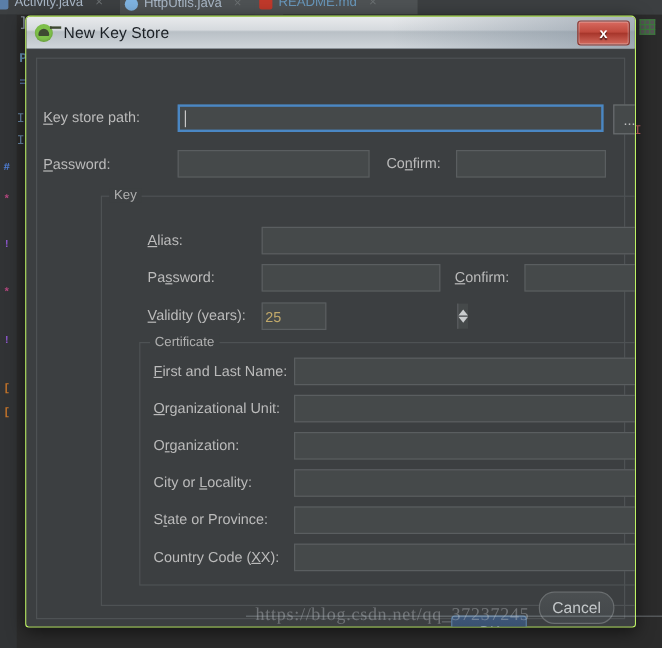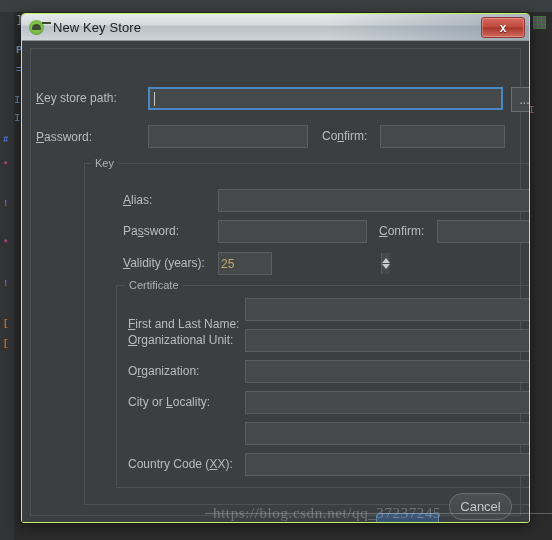--- a/index.html
+++ b/index.html
@@ -148,20 +148,37 @@
       <span class="mark" style="top:268px;color:#8a56c8;">!</span>
       <span class="mark" style="top:308px;color:#c8762a;">[</span>
       <span class="mark" style="top:328px;color:#c8762a;">[</span>
 
       <div class="rightpanel">
         <span class="codeline" style="left:-5px;top:80px;color:#c66;">OSI</span>
       </div>
       <div class="gridicon"></div>
     </div>
 
+    <div class="tabbar">
+      <div class="tab" style="left:-8px;width:106px;">
+        <span class="tico" style="background:#5a7ea8;"></span>
+        <span>Activity.java</span>
+        <span class="tclose">×</span>
+      </div>
+      <div class="tab active" style="left:100px;width:110px;">
+        <span class="tico" style="background:#7fb3e0;border-radius:50%;"></span>
+        <span>HttpUtils.java</span>
+        <span class="tclose">×</span>
+      </div>
+      <div class="tab tab-readme" style="left:212px;width:110px;background:#4e5254;">
+        <span class="tico" style="background:#c0392b;"></span>
+        <span>README.md</span>
+        <span class="tclose">×</span>
+      </div>
+    </div>
   </div>
 
   <div class="dialog">
 
     <div class="titlebar">
       <div class="appicon"></div>
       <div class="wintitle">New Key Store</div>
       <div class="closebtn">
         <span>x</span>
       </div>
@@ -203,32 +220,33 @@
           <input type="text" readonly="" value="25" style="">
           <div class="spinbtns">
             <div class="arrowup"></div>
             <div class="arrowdn"></div>
           </div>
         </div>
 
         <div class="group" style="left:31px;top:121px;width:433px;height:201px;">
           <span class="grouplabel" style="left:8px;">Certificate</span>
 
-          <div class="lbl" style="position:absolute;left:11px;top:31px;"><u>F</u><span>irst and Last Name:</span></div>
+          <div class="lbl" style="position:absolute;left:11px;top:16px;"><u>F</u><span>irst and Last Name:</span></div>
           <div class="field" style="position:absolute;left:128px;top:12px;width:291px;"></div>
 
           <div class="lbl" style="position:absolute;left:11px;top:47px;"><u>O</u><span>rganizational Unit:</span></div>
           <div class="field" style="position:absolute;left:128px;top:43px;width:291px;"></div>
 
           <div class="lbl" style="position:absolute;left:11px;top:78px;"><span>O</span><u>r</u><span>ganization:</span></div>
           <div class="field" style="position:absolute;left:128px;top:74px;width:291px;"></div>
 
           <div class="lbl" style="position:absolute;left:11px;top:109px;"><span>City or </span><u>L</u><span>ocality:</span></div>
           <div class="field" style="position:absolute;left:128px;top:105px;width:291px;"></div>
 
+          <div class="lbl" style="position:absolute;left:11px;top:140px;"><span>S</span><u>t</u><span>ate or Province:</span></div>
           <div class="field" style="position:absolute;left:128px;top:136px;width:291px;"></div>
 
           <div class="lbl" style="position:absolute;left:11px;top:171px;"><span>Country Code (</span><u>X</u><span>X):</span></div>
           <div class="field" style="position:absolute;left:128px;top:167px;width:291px;"></div>
         </div>
       </div>
 
       <div class="btn btn-ok" style="position:absolute;left:354px;top:452px;width:63px;">
         <span>OK</span>
       </div>

